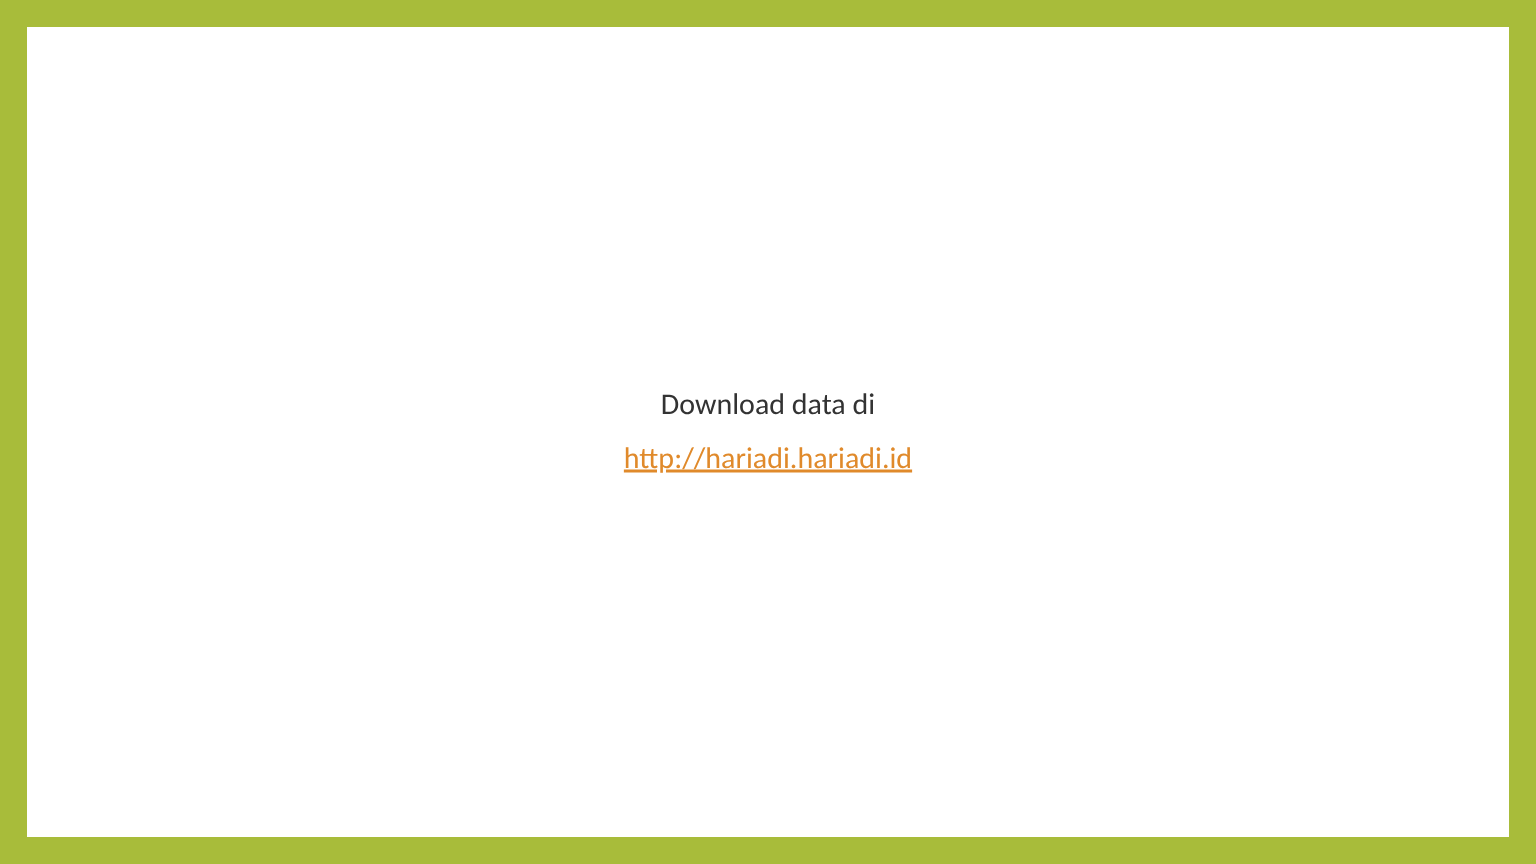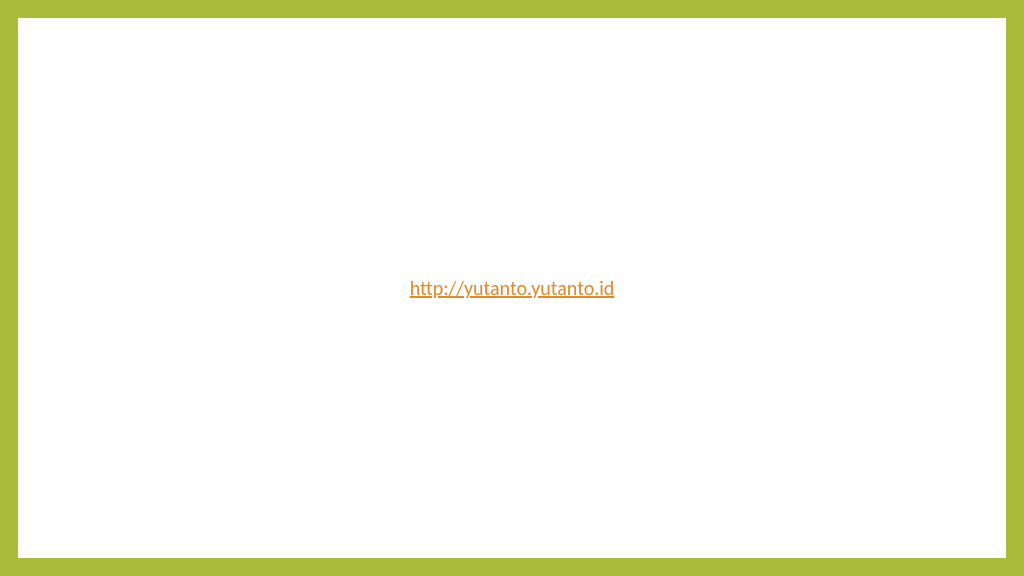--- a/index.html
+++ b/index.html
@@ -41,15 +41,16 @@
       color: #e08a2b;
       text-decoration: underline;
       font-weight: 400;
     }
   </style>
 </head>
 <body>
 
 <div class="slide-frame">
   <div class="content-block">
-    <a class="link-text">http://yutanto.yutanto.id</a>
+    <div class="title-text">Download data di</div>
+    <a class="link-text">http://hariadi.hariadi.id</a>
   </div>
 </div>
 
 </body></html>

